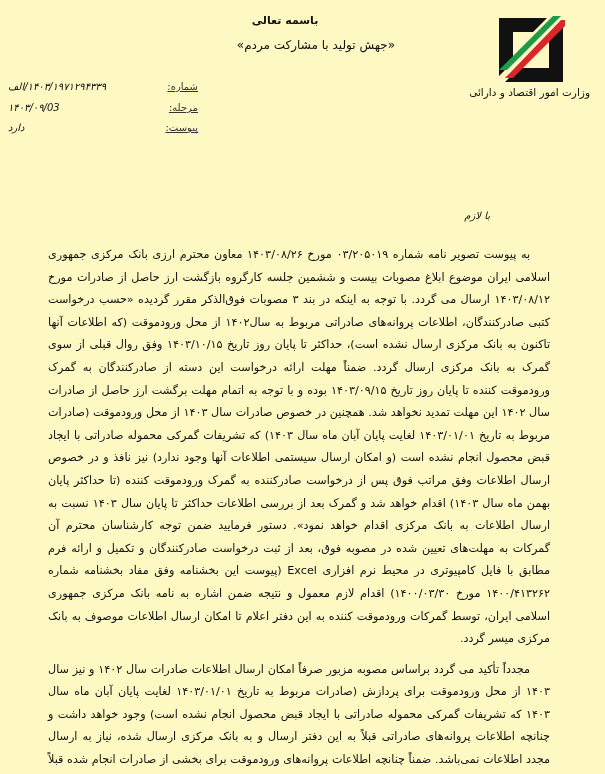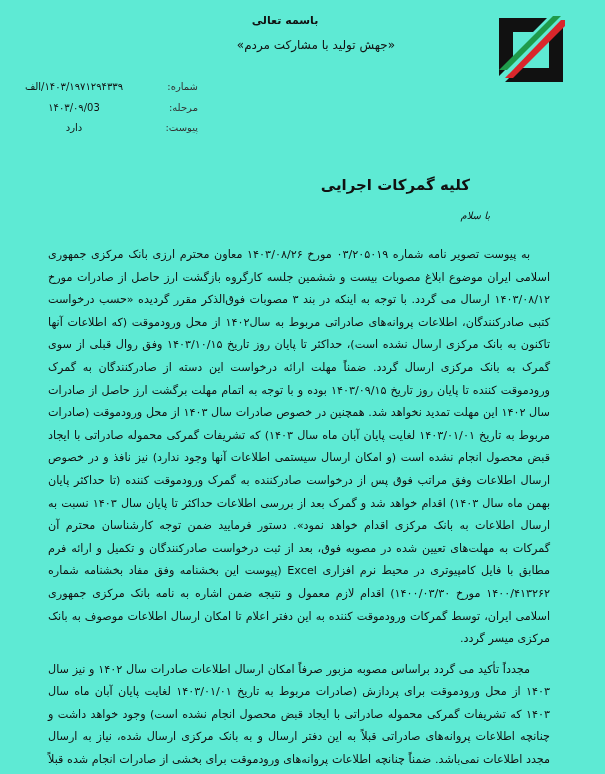--- a/index.html
+++ b/index.html
@@ -1,20 +1,20 @@
 <!DOCTYPE html>
 <html><head>
   <meta charset="utf-8">
   <style>
     html, body { margin: 0; padding: 0; background: #ffffff; }
     body {
       width: 605px; height: 774px; overflow: hidden; position: relative;
       font-family: "DejaVu Sans", sans-serif; color: #111;
     }
-    .page { position: absolute; inset: 0; background: #5eead4; }
+    .page { position: absolute; inset: 0; background: #fef9c3; }
 
     
     .bismillah {
       position: absolute; top: 14px; left: 210px; width: 150px;
       text-align: center; font-size: 11px; font-weight: bold; direction: rtl;
     }
     .slogan {
       position: absolute; top: 38px; left: 175px; width: 220px;
       text-align: right; font-size: 12px; direction: rtl;
     }
@@ -26,22 +26,22 @@
       text-align: right; font-size: 10.5px; direction: rtl;
     }
     .customs {
       position: absolute; top: 104px; left: 420px; width: 170px;
       text-align: right; font-size: 12.5px; direction: rtl;
     }
     .meta {
       position: absolute; left: 8px; width: 190px; direction: rtl;
       font-size: 10px; display: flex; align-items: baseline;
     }
-    .meta .lbl { width: 52px; text-align: right; color: #333; }
-    .meta .val { flex: 1; text-align: center; padding-right: 6px; letter-spacing: 0.2px; }
+    .meta .lbl { width: 52px; text-align: right; color: #333; text-decoration: underline; }
+    .meta .val { flex: 1; text-align: left; padding-right: 6px; letter-spacing: 0.2px; font-style: italic; }
     .meta.m1 { top: 28px; top: 81px; }
     .meta.m2 { top: 102px; }
     .meta.m3 { top: 122px; }
 
     .recipient {
       position: absolute; top: 176px; left: 300px; width: 170px;
       text-align: right; direction: rtl; font-size: 15px; font-weight: bold;
     }
     .greeting {
       position: absolute; top: 210px; left: 440px; width: 50px;
@@ -69,35 +69,35 @@
     <svg width="72" height="72" viewBox="0 0 72 72">
 
       <path d="M4 4 H52 L38 18 H18 V48 L4 62 Z" fill="#111111"></path>
       <path d="M68 10 V68 H10 L24 54 H54 V24 Z" fill="#111111"></path>
 
       <path d="M58 2 L66 2 L12 56 L4 56 Z" fill="#1f9a4a"></path>
       <path d="M66 6 L70 6 L70 12 L18 64 L10 64 Z" fill="#d9262b"></path>
     </svg>
   </div>
 
+  <div class="ministry">وزارت امور اقتصاد و دارائی</div>
 
   <div class="meta m1">
     <span class="lbl">شماره:</span>
     <span class="val">۱۴۰۳/۱۹۷۱۲۹۴۳۳۹/الف</span>
   </div>
   <div class="meta m2">
     <span class="lbl">مرحله:</span>
     <span class="val">۱۴۰۳/۰۹/03</span>
   </div>
   <div class="meta m3">
     <span class="lbl">پیوست:</span>
     <span class="val">دارد</span>
   </div>
 
-  <div class="recipient">کلیه گمرکات اجرایی</div>
-  <div class="greeting">با سلام</div>
+  <div class="greeting">با لازم</div>
 
   <div class="body-text">
     <p><span>به پیوست تصویر نامه شماره ۰۳/۲۰۵۰۱۹ مورخ ۱۴۰۳/۰۸/۲۶ معاون محترم ارزی بانک مرکزی جمهوری اسلامی ایران موضوع ابلاغ مصوبات بیست و ششمین جلسه کارگروه بازگشت ارز حاصل از صادرات مورخ ۱۴۰۳/۰۸/۱۲ ارسال می گردد. با توجه به اینکه در بند ۳ مصوبات فوق‌الذکر مقرر گردیده «حسب درخواست کتبی صادرکنندگان، اطلاعات پروانه‌های صادراتی مربوط به سال۱۴۰۲ از محل ورودموقت (که اطلاعات آنها تاکنون به بانک مرکزی ارسال نشده است)، حداکثر تا پایان روز تاریخ ۱۴۰۳/۱۰/۱۵ وفق روال قبلی از سوی گمرک به بانک مرکزی ارسال گردد. ضمناً مهلت ارائه درخواست این دسته از صادرکنندگان به گمرک ورودموقت کننده تا پایان روز تاریخ ۱۴۰۳/۰۹/۱۵ بوده و با توجه به اتمام مهلت برگشت ارز حاصل از صادرات سال ۱۴۰۲ این مهلت تمدید نخواهد شد. همچنین در خصوص صادرات سال ۱۴۰۳ از محل ورودموقت (صادرات مربوط به تاریخ ۱۴۰۳/۰۱/۰۱ لغایت پایان آبان ماه سال ۱۴۰۳) که تشریفات گمرکی محموله صادراتی با ایجاد قبض محصول انجام نشده است (و امکان ارسال سیستمی اطلاعات آنها وجود ندارد) نیز نافذ و در خصوص ارسال اطلاعات وفق مراتب فوق پس از درخواست صادرکننده به گمرک ورودموقت کننده (تا حداکثر پایان بهمن ماه سال ۱۴۰۳) اقدام خواهد شد و گمرک بعد از بررسی اطلاعات حداکثر تا پایان سال ۱۴۰۳ نسبت به ارسال اطلاعات به بانک مرکزی اقدام خواهد نمود». دستور فرمایید ضمن توجه کارشناسان محترم آن گمرکات به مهلت‌های تعیین شده در مصوبه فوق، بعد از ثبت درخواست صادرکنندگان و تکمیل و ارائه فرم مطابق با فایل کامپیوتری در محیط نرم افزاری Excel (پیوست این بخشنامه وفق مفاد بخشنامه شماره ۱۴۰۰/۴۱۳۲۶۲ مورخ ۱۴۰۰/۰۳/۳۰) اقدام لازم معمول و نتیجه ضمن اشاره به نامه بانک مرکزی جمهوری اسلامی ایران، توسط گمرکات ورودموقت کننده به این دفتر اعلام تا امکان ارسال اطلاعات موصوف به بانک مرکزی میسر گردد.</span></p>
     <p><span>مجدداً تأکید می گردد براساس مصوبه مزبور صرفاً امکان ارسال اطلاعات صادرات سال ۱۴۰۲ و نیز سال ۱۴۰۳ از محل ورودموقت برای پردازش (صادرات مربوط به تاریخ ۱۴۰۳/۰۱/۰۱ لغایت پایان آبان ماه سال ۱۴۰۳ که تشریفات گمرکی محموله صادراتی با ایجاد قبض محصول انجام نشده است) وجود خواهد داشت و چنانچه اطلاعات پروانه‌های صادراتی قبلاً به این دفتر ارسال و به بانک مرکزی ارسال شده، نیاز به ارسال مجدد اطلاعات نمی‌باشد. ضمناً چنانچه اطلاعات پروانه‌های ورودموقت برای بخشی از صادرات انجام شده قبلاً ارسال شده و در این مرحله صادرات تکمیلی از محل همان پروانه‌های ورودموقت ارسال می گردد،</span> <span class="underlined">مراتب در نامه ارسالی مورد تصریح</span></p>
   </div>
 
 </div>
 
 </body></html>

